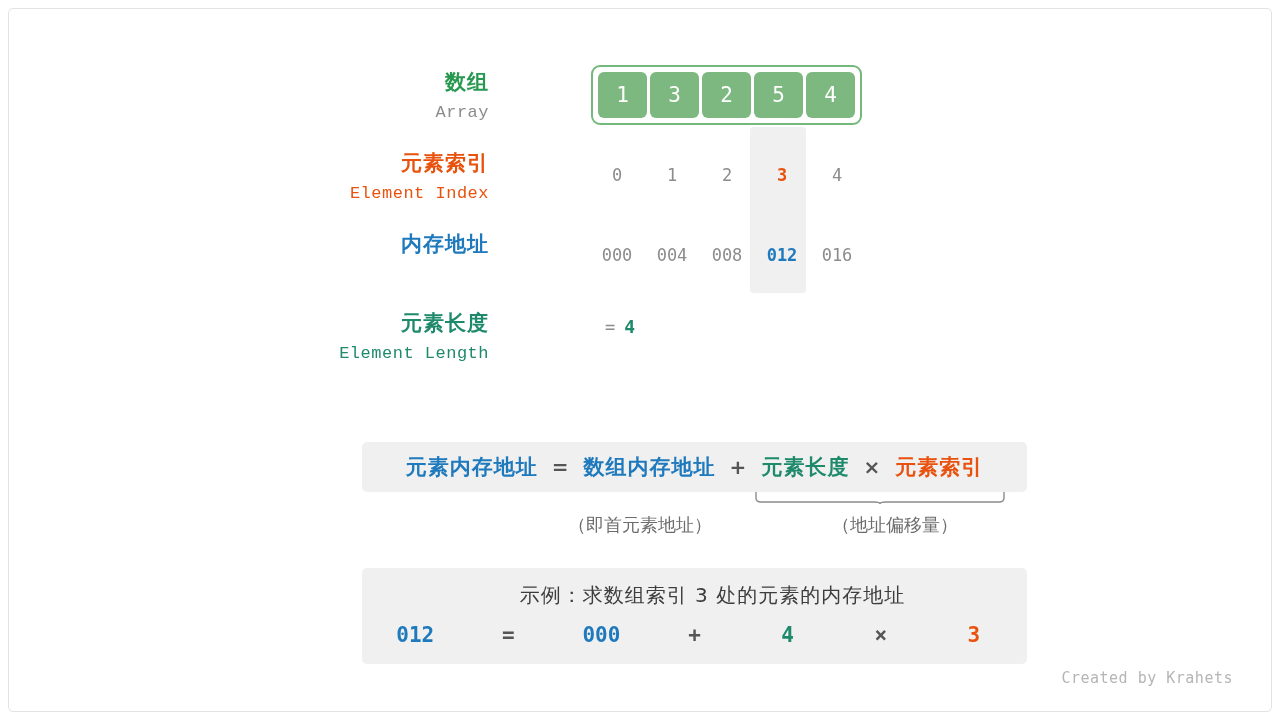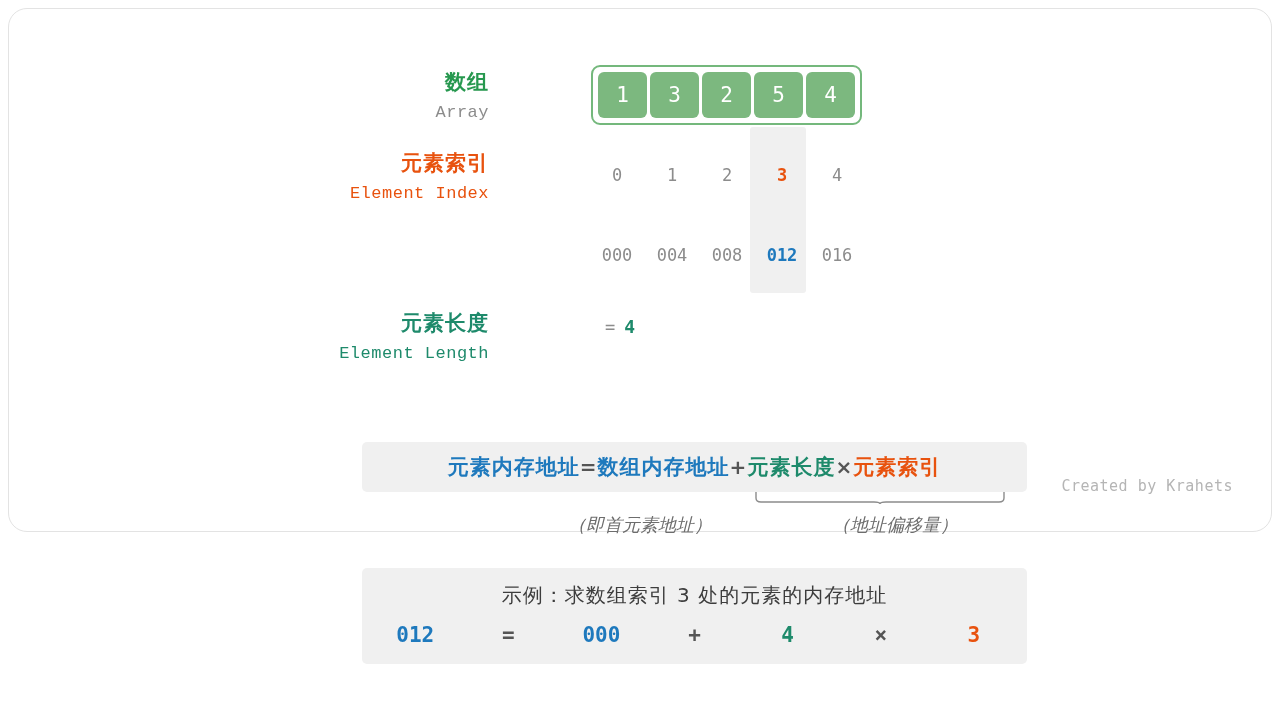--- a/index.html
+++ b/index.html
@@ -18,23 +18,23 @@
     width: 1280px;
     height: 720px;
     background: #ffffff;
     box-sizing: border-box;
   }
   .frame {
     position: absolute;
     left: 8px;
     top: 8px;
     width: 1264px;
-    height: 524px;
+    height: 704px;
     border: 1px solid #e3e3e3;
-    border-radius: 19px;
+    border-radius: 5px;
     box-sizing: border-box;
     background: #ffffff;
   }
 
   
   .label-block {
     position: absolute;
     text-align: right;
     width: 380px;
     left: 100px;
@@ -137,20 +137,21 @@
     position: absolute;
     left: 353px;
     top: 433px;
     width: 665px;
     height: 50px;
     background: #f0f0f0;
     border-radius: 5px;
     display: flex;
     align-items: center;
     justify-content: center;
+    gap: 14px;
     font-size: 21px;
     font-weight: bold;
     letter-spacing: 1px;
     box-sizing: border-box;
   }
   .op {
     color: #555555;
     font-weight: bold;
     font-size: 20px;
   }
@@ -160,21 +161,20 @@
     position: absolute;
     left: 746px;
     top: 483px;
     width: 250px;
     height: 12px;
   }
   .caption {
     position: absolute;
     font-size: 18px;
     color: #6d6d6d;
-    font-style: italic;
   }
   .cap-left { left: 559px; top: 504px; }
   .cap-right { left: 823px; top: 504px; }
 
   
   .example {
     position: absolute;
     left: 353px;
     top: 559px;
     width: 665px;
@@ -185,20 +185,21 @@
   }
   .ex-title {
     position: absolute;
     top: 14px;
     left: 0;
     width: 100%;
     text-align: center;
     font-size: 20px;
     color: #3d3d3d;
     letter-spacing: 1px;
+    padding-left: 18px;
   }
   .ex-row {
     position: absolute;
     top: 55px;
     left: 0;
     width: 100%;
     display: flex;
     align-items: center;
     justify-content: center;
     font-family: "DejaVu Sans Mono", monospace;
@@ -206,21 +207,21 @@
     font-weight: bold;
   }
   .ex-row span { display: inline-block; text-align: center; }
   .ex-v { width: 120px; }
   .ex-o { width: 90px; color: #555555; font-weight: bold; }
 
   
   .credit {
     position: absolute;
     right: 38px;
-    bottom: 36px;
+    bottom: 24px;
     font-family: "DejaVu Sans Mono", monospace;
     font-size: 15px;
     color: #b5b5b5;
     letter-spacing: 0.5px;
   }
 </style>
 </head>
 <body>
 
 <div class="page">
@@ -232,20 +233,21 @@
       <div class="label-cn c-green">数组</div>
       <div class="label-en c-gray">Array</div>
     </div>
 
     <div class="label-block" style="top:141px;">
       <div class="label-cn c-orange">元素索引</div>
       <div class="label-en c-orange">Element Index</div>
     </div>
 
     <div class="label-block" style="top:222px;">
+      <div class="label-cn c-blue">内存地址</div>
     </div>
 
     <div class="label-block" style="top:301px;">
       <div class="label-cn c-teal">元素长度</div>
       <div class="label-en c-teal">Element Length</div>
     </div>
 
     <div class="array-box">
       <div class="cell">1</div>
       <div class="cell">3</div>

